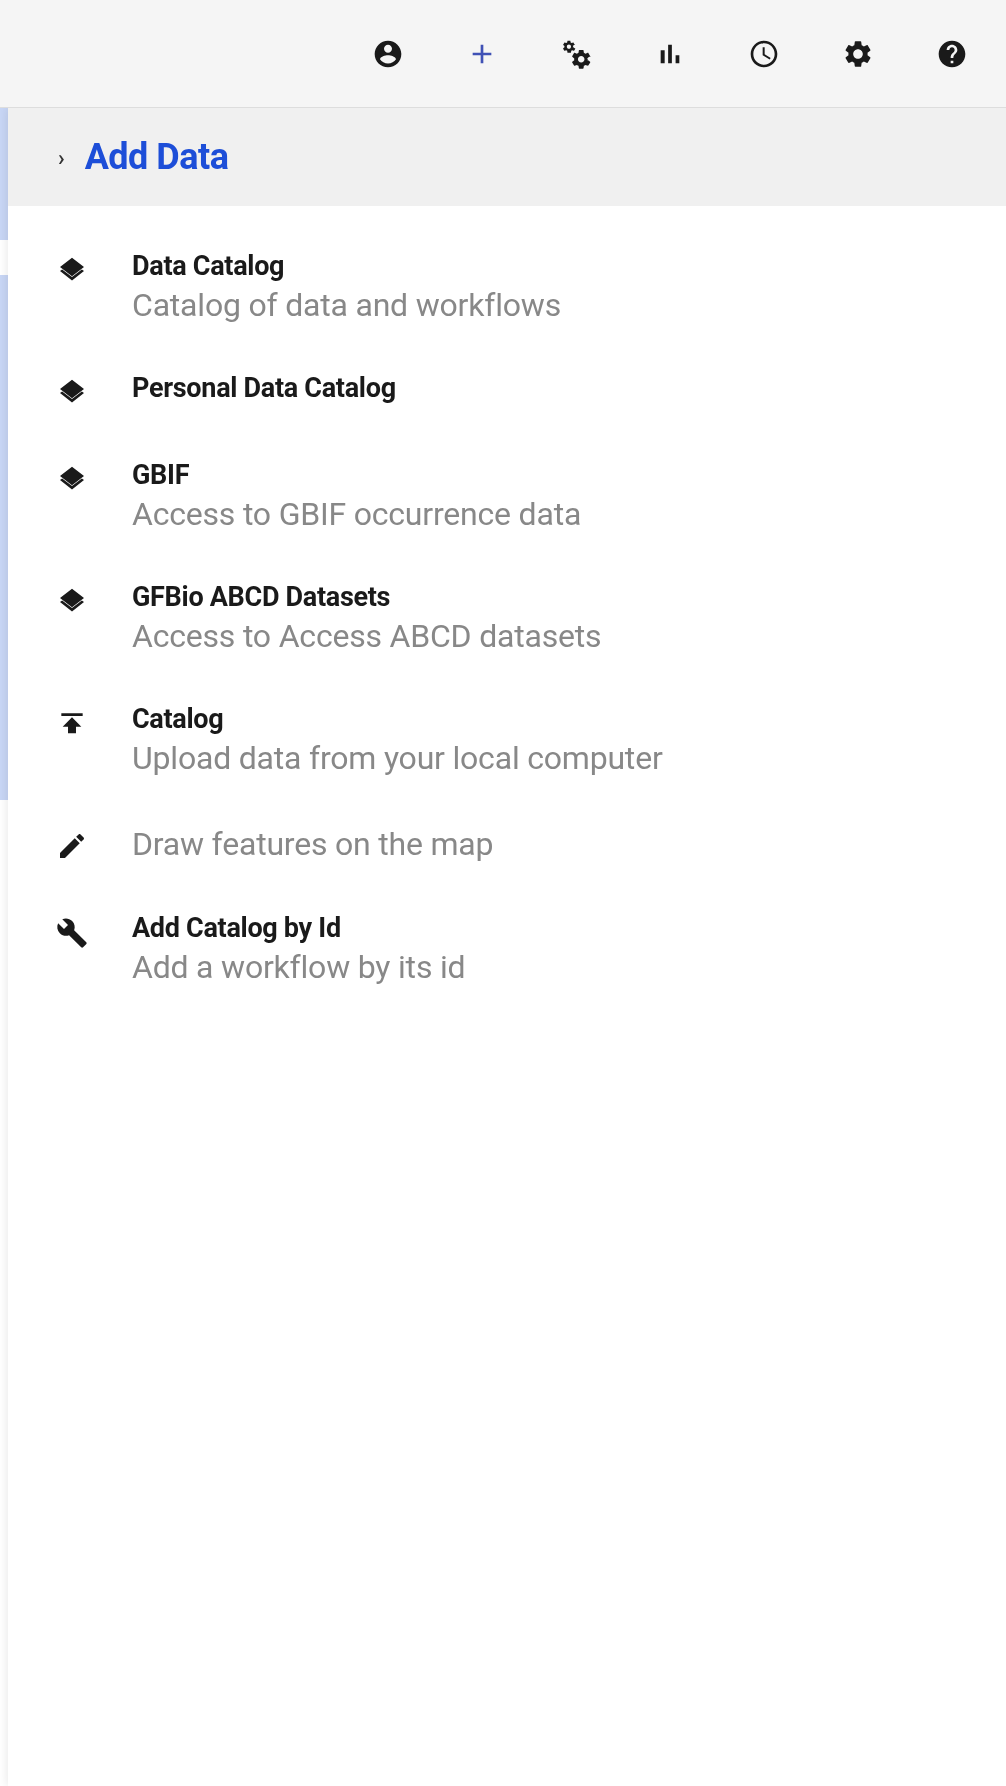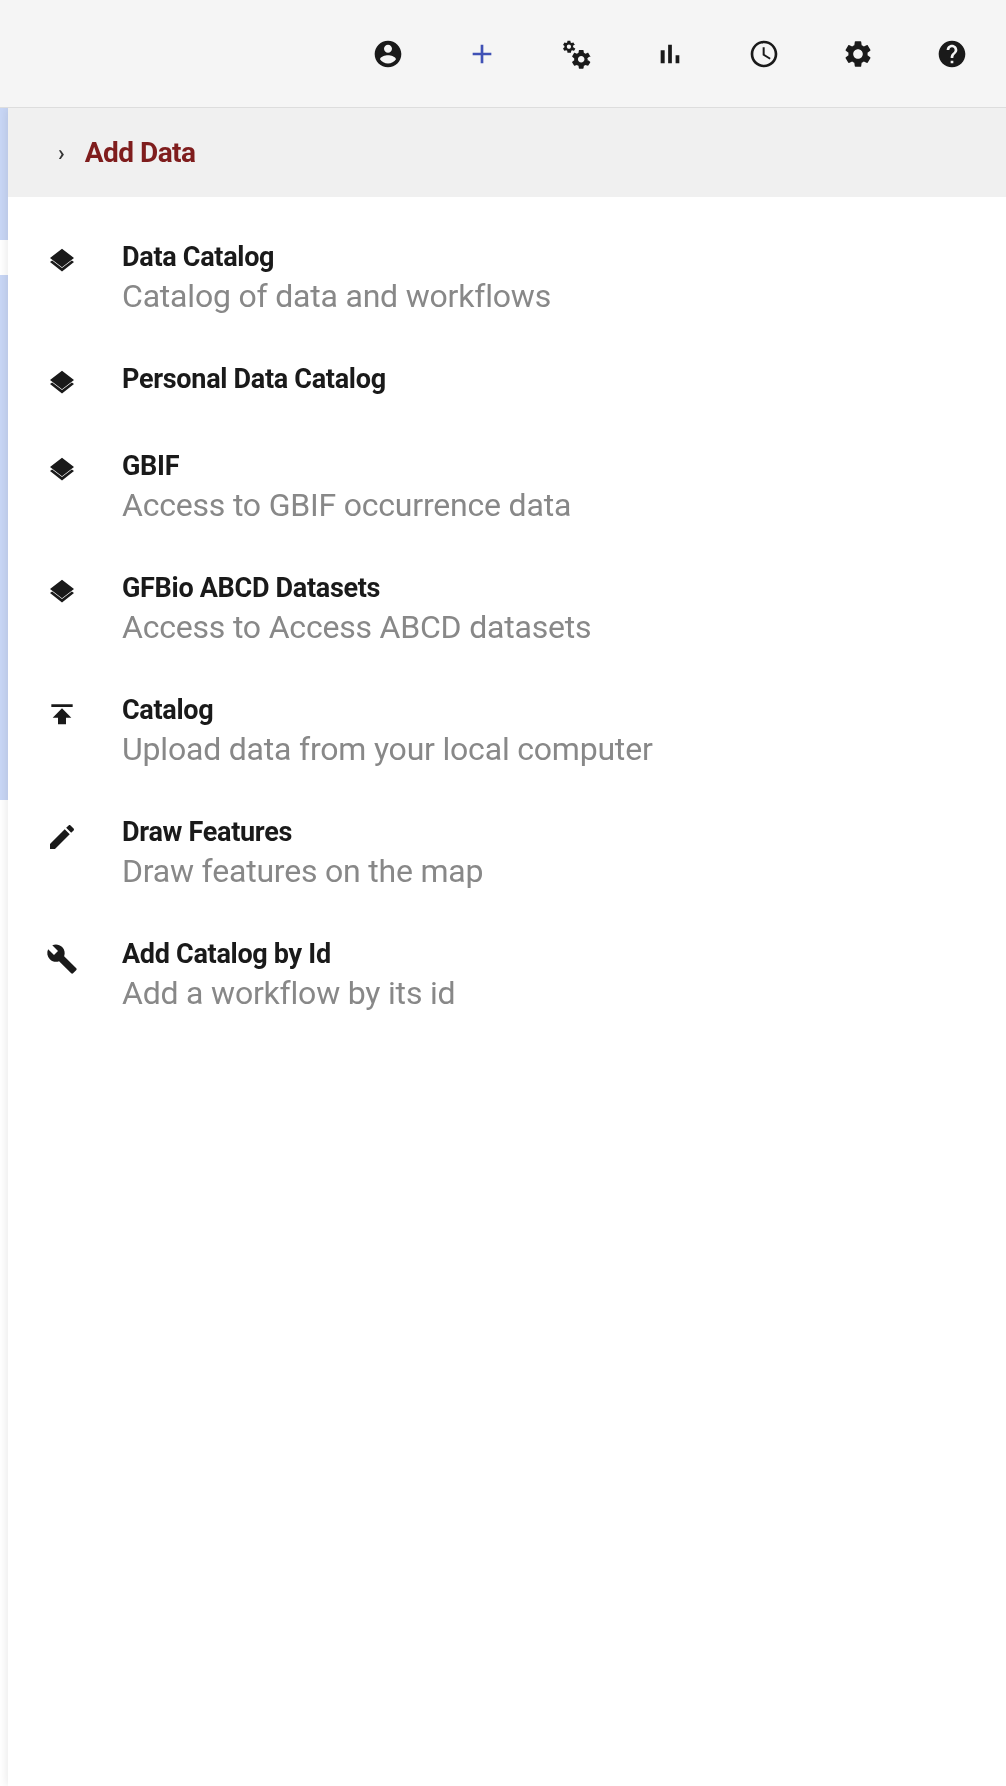--- a/index.html
+++ b/index.html
@@ -85,28 +85,28 @@
       gap: 20px;
     }
     
     .chevron {
       font-size: 22px;
       color: #333;
       font-weight: 600;
     }
     
     .panel-title {
-      font-size: 28px;
+      font-size: 36px;
       font-weight: 700;
-      color: #7f1d1d;
+      color: #1d4ed8;
       letter-spacing: -0.5px;
     }
     
     .list {
-      padding: 20px 6px;
+      padding: 20px 16px;
     }
     
     .list-item {
       display: flex;
       align-items: flex-start;
       padding: 24px 30px;
       gap: 42px;
       cursor: pointer;
     }
     
@@ -254,21 +254,20 @@
       </div>
     </div>
 
     <div class="list-item">
       <div class="item-icon">
         <svg viewBox="0 0 24 24">
             <path d="M3 17.25V21h3.75L17.81 9.94l-3.75-3.75L3 17.25zM20.71 7.04c.39-.39.39-1.02 0-1.41l-2.34-2.34c-.39-.39-1.02-.39-1.41 0l-1.83 1.83 3.75 3.75 1.83-1.83z"></path>
           </svg>
       </div>
       <div class="item-text">
-        <div class="item-title">Draw Features</div>
         <div class="item-desc">Draw features on the map</div>
       </div>
     </div>
 
     <div class="list-item">
       <div class="item-icon">
         <svg viewBox="0 0 24 24">
             <path d="M22.7 19l-9.1-9.1c.9-2.3.4-5-1.5-6.9-2-2-5-2.4-7.4-1.3L9 6 6 9 1.6 4.7C.4 7.1.9 10.1 2.9 12.1c1.9 1.9 4.6 2.4 6.9 1.5l9.1 9.1c.4.4 1 .4 1.4 0l2.3-2.3c.5-.4.5-1.1.1-1.4z"></path>
           </svg>
       </div>

